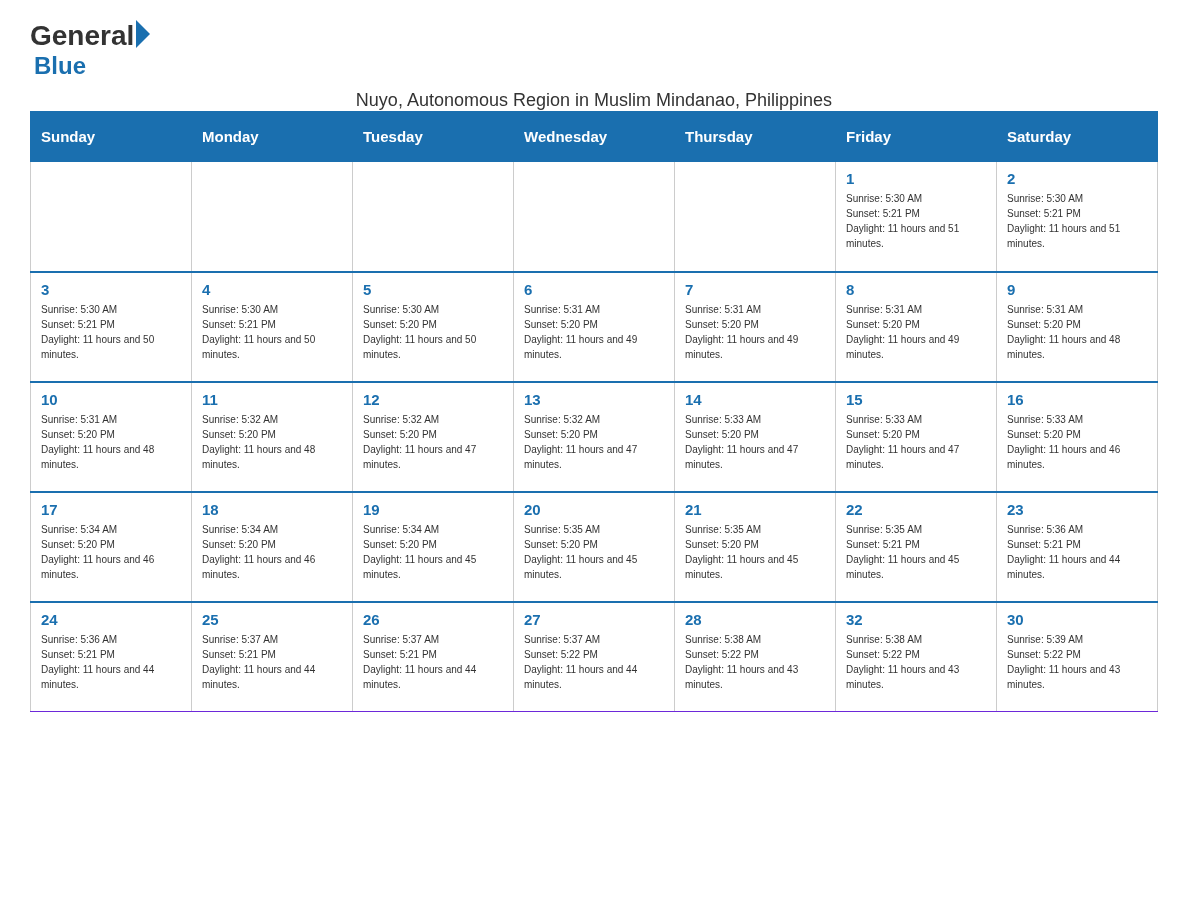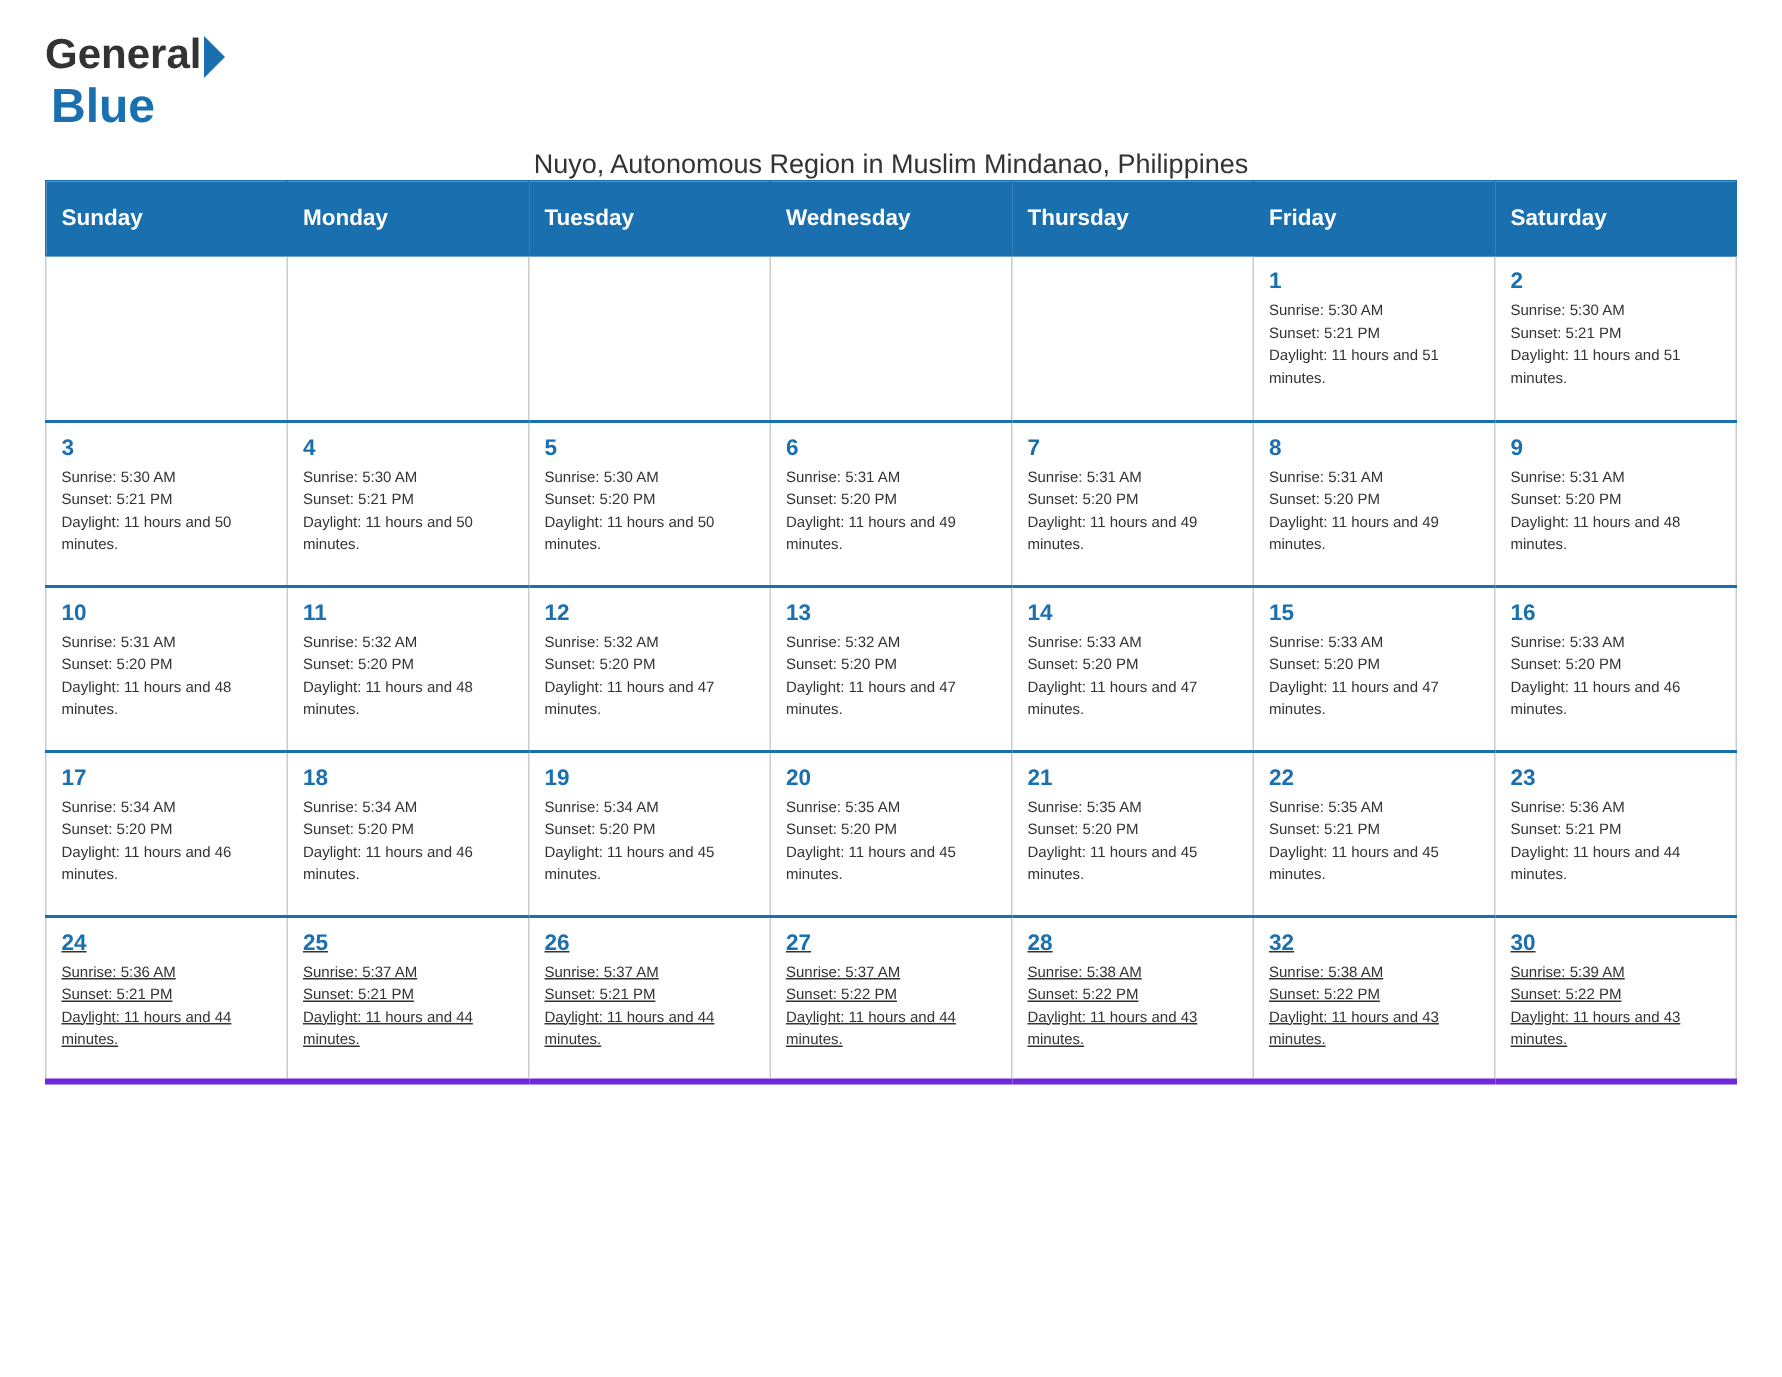--- a/index.html
+++ b/index.html
@@ -16,33 +16,33 @@
       align-items: flex-start;
       margin-bottom: 10px;
     }
     .logo {
       display: flex;
       flex-direction: column;
       align-items: flex-start;
     }
     .logo-text {
       display: flex;
-      align-items: flex-end;
+      align-items: center;
     }
     .logo-general {
       font-size: 28px;
       font-weight: bold;
       color: #333;
     }
     .logo-blue-container {
       display: flex;
       align-items: center;
     }
     .logo-blue {
-      font-size: 32px;
+      font-size: 24px;
       font-weight: bold;
       color: #1a6faf;
     }
     .logo-triangle {
       width: 0;
       height: 0;
       border-left: 14px solid #1a6faf;
       border-top: 14px solid transparent;
       border-bottom: 14px solid transparent;
       margin-left: 2px;
@@ -95,22 +95,21 @@
       color: #333;
       line-height: 1.5;
     }
     .empty-cell {
       background: #fff;
     }
     .calendar tr td {
       border-bottom: 2px solid #1a6faf;
     }
     .calendar tr:last-child td {
-      border-bottom: 4px solid #6d28d9;
-      text-decoration: underline;
+      border-bottom: 1px solid #6d28d9;
     }
   </style>
 </head>
 <body>
 
 <div class="header">
   <div class="logo">
     <div class="logo-text">
       <span class="logo-general">General</span>
       <div class="logo-blue-container">

